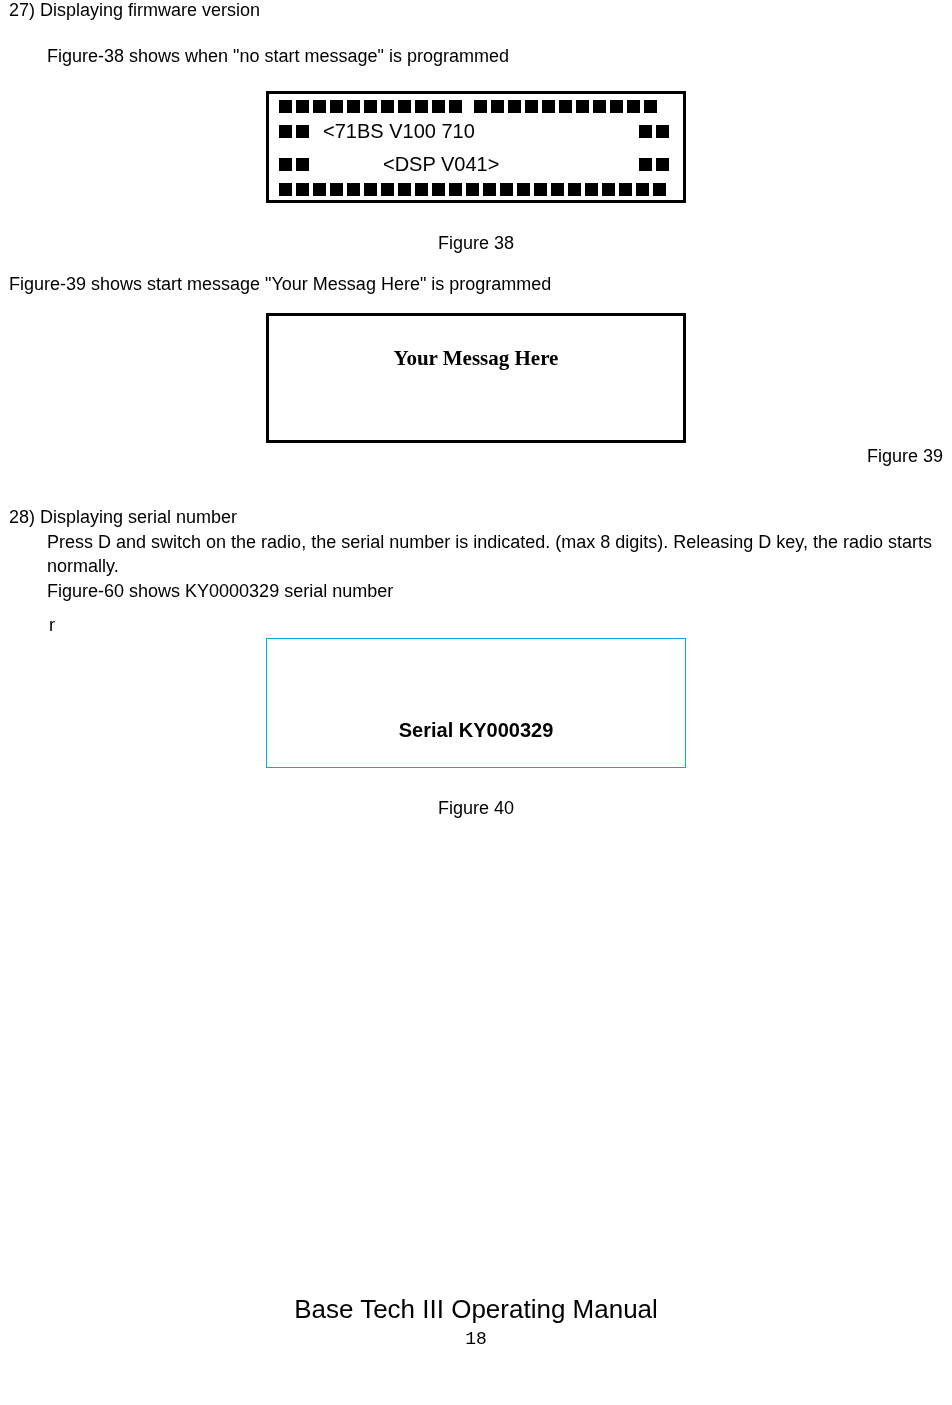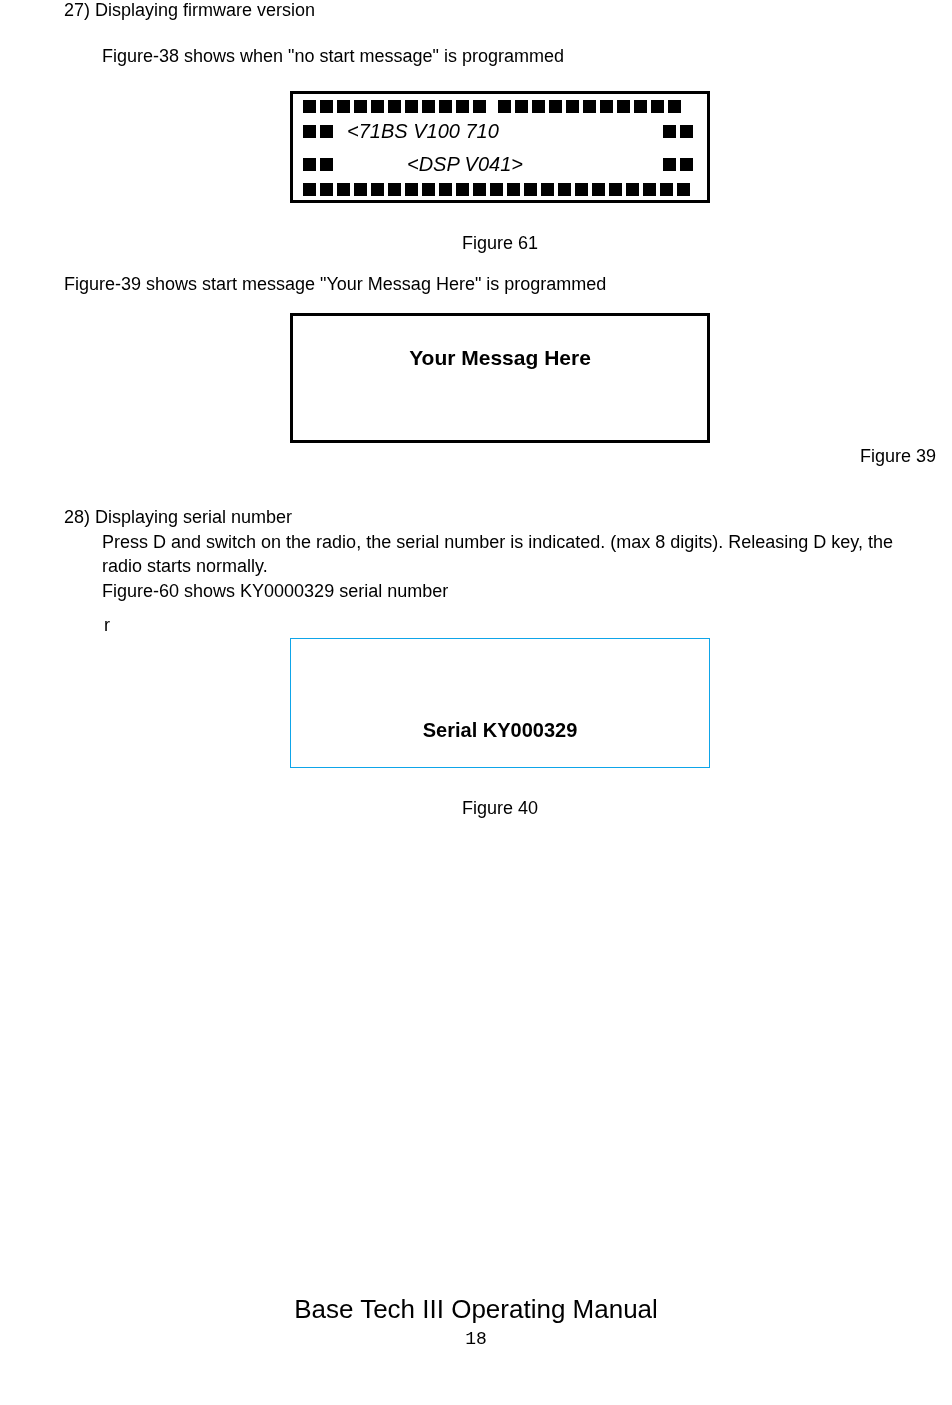--- a/index.html
+++ b/index.html
@@ -11,22 +11,21 @@
       font-family: Arial, Helvetica, sans-serif;
       font-size: 16px;
       width: 952px;
       height: 1405px;
       background: white;
       color: black;
       padding: 0;
       position: relative;
     }
     .content {
-      padding: 0 16px;
-      margin-left: 48px;
+      padding: 0 9px;
     }
     .section-header {
       font-size: 18px;
       margin-bottom: 18px;
     }
     .para {
       font-size: 18px;
       margin-left: 38px;
       line-height: 1.9;
       margin-bottom: 10px;
@@ -73,20 +72,21 @@
     }
     .lcd-box-2 {
       width: 420px;
       height: 130px;
       margin: 18px auto 0 auto;
       border: 3px solid black;
       padding: 30px 10px 10px 10px;
       text-align: center;
       font-size: 21px;
       font-weight: bold;
+      font-family: Liberation Serif, serif;
     }
     .figure-caption-tight {
       text-align: right;
       font-size: 18px;
       margin-top: 3px;
       margin-bottom: 40px;
     }
     .stray-r {
       font-size: 18px;
       margin-left: 40px;
@@ -112,21 +112,20 @@
     .footer-title {
       font-size: 26px;
     }
     .footer-page {
       font-size: 18px;
       margin-top: 4px;
       font-family: Liberation Mono, monospace;
     }
     .lcd-mid-text {
       font-size: 20px;
-      font-style: italic;
     }
     .top-row-squares {
       display:flex;
       flex-wrap:nowrap;
       margin-bottom:2px;
     }
     .top-row-squares .gap {
       width: 8px;
     }
     .bottom-row-squares {
@@ -210,21 +209,21 @@
         <span class="sq"></span>
         <span class="sq"></span>
         <span class="sq"></span>
         <span class="sq"></span>
         <span class="sq"></span>
         <span class="sq"></span>
         <span class="sq"></span>
     </div>
   </div>
 
-  <div class="figure-caption">Figure 61</div>
+  <div class="figure-caption">Figure 38</div>
 
   <div class="para-left">Figure-39 shows start message "Your Messag Here" is programmed</div>
 
   <div class="lcd-box-2">
     <span>Your Messag Here</span>
   </div>
   <div class="figure-caption-tight">Figure 39</div>
 
   <div class="section-header" style="margin-bottom:2px;">28) Displaying serial number</div>
   <div class="para-tight">Press D and switch on the radio, the serial number is indicated. (max 8 digits). Releasing D key, the radio starts normally.</div>

